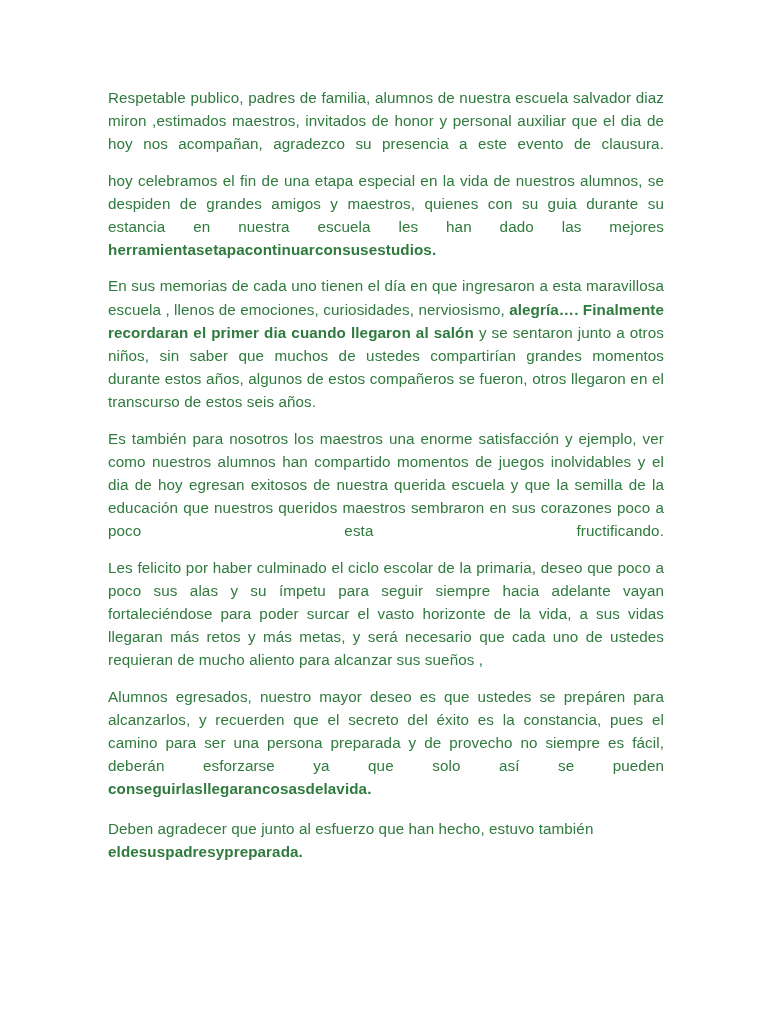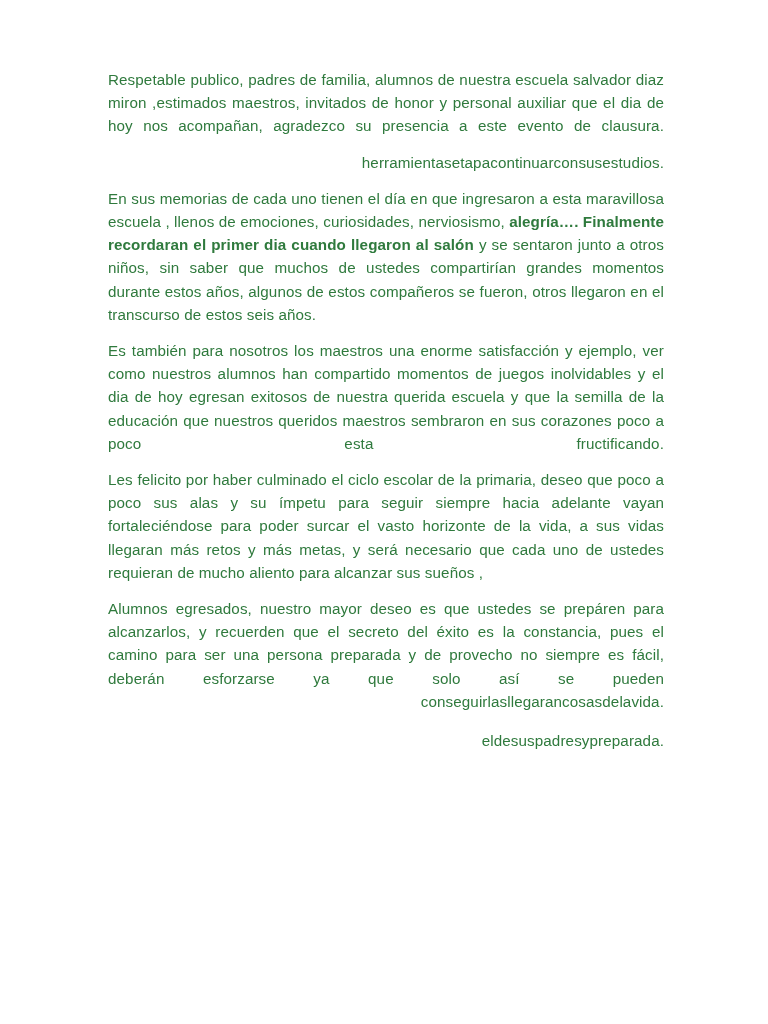--- a/index.html
+++ b/index.html
@@ -16,35 +16,36 @@
   .page {
     position: relative;
     width: 768px;
     height: 1024px;
     background: #ffffff;
     box-sizing: border-box;
   }
   .doc-body {
     position: absolute;
     left: 108px;
-    top: 68px;
+    top: 86px;
     width: 556px;
   }
   .para {
     color: #2f7a3d;
     font-size: 15.2px;
     line-height: 23.2px;
     text-align: justify;
     margin: 0 0 13px 0;
     letter-spacing: 0.1px;
   }
   .line-stretch {
     display: flex;
-    justify-content: flex-end;
+    justify-content: flex-start;
     width: 100%;
+    font-weight: bold;
   }
   .line-stretch > span {
     display: inline-block;
   }
   .para-justify-all {
     text-align: justify;
     text-align-last: justify;
   }
   .para-last-left {
     text-align: justify;
@@ -57,20 +58,21 @@
 </head>
 <body>
 
 <div class="page">
   <div class="doc-body">
 
     <p class="para para-justify-all">Respetable  publico,  padres  de  familia,  alumnos  de  nuestra  escuela salvador diaz miron ,estimados maestros, invitados de honor y personal auxiliar  que  el  dia  de  hoy  nos  acompañan,  agradezco  su  presencia  a este evento de clausura.</p>
 
 
     <div class="para">
+      <span class="para-justify-all" style="display:block;">hoy  celebramos  el  fin  de  una  etapa  especial  en  la   vida  de  nuestros alumnos, se despiden  de grandes amigos y maestros, quienes con su guia durante su estancia en nuestra escuela les han dado las mejores</span>
       <span class="line-stretch">
         <span>herramientas</span>
         <span>etapa</span>
         <span>continuar</span>
         <span>con</span>
         <span>sus</span>
         <span>estudios.</span>
       </span>
     </div>
 
@@ -89,20 +91,21 @@
         <span>las</span>
         <span>llegaran</span>
         <span>cosas</span>
         <span>de</span>
         <span>la</span>
         <span>vida.</span>
       </span>
     </div>
 
     <div class="para" style="margin-bottom:0;">
+      <span style="display:block;">Deben agradecer que junto al esfuerzo que han hecho, estuvo también</span>
       <span class="line-stretch">
         <span>el</span>
         <span>de</span>
         <span>sus</span>
         <span>padres</span>
         <span>y</span>
         <span>preparada.</span>
       </span>
     </div>
 

